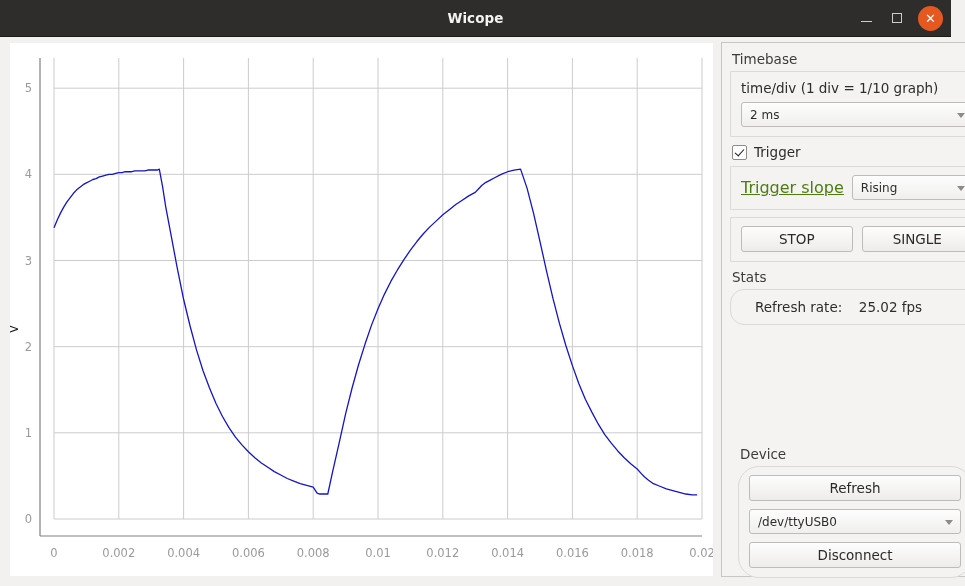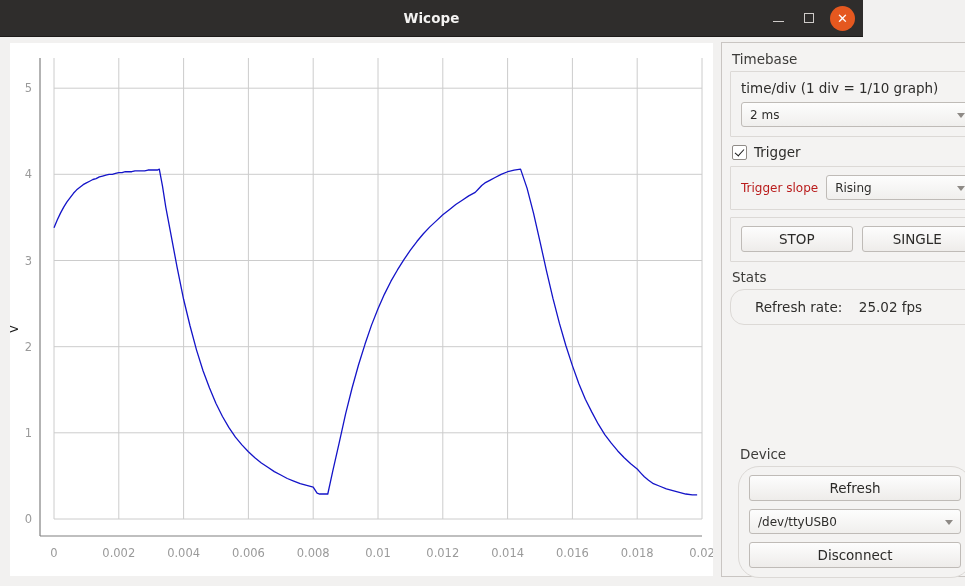--- a/index.html
+++ b/index.html
@@ -14,21 +14,21 @@
   
   #window {
     position: relative;
     width: 965px; height: 586px;
     background: #f2f1f0;
   }
 
   
   #titlebar {
     position: absolute; left: 0; top: 0;
-    width: 863px; height: 37px;
+    width: 951px; height: 37px;
     background: #2f2d2c;
     border-bottom: 1px solid #1d1b1a;
     display: flex; align-items: center;
   }
   #titlebar-title {
     position: absolute; left: 0; right: 0;
     text-align: center;
     color: #f4f3f2;
     font-size: 13.5px;
     font-weight: bold;
@@ -149,21 +149,21 @@
     border-width: 0 1.8px 1.8px 0;
     transform: rotate(42deg);
   }
   .check-label { font-size: 13.5px; color: #2e2d2b; }
 
   
   .row-inline {
     display: flex; align-items: center; gap: 8px;
   }
   .row-inline .rl {
-    font-size: 12px; color: #b91c1c; white-space: nowrap;
+    font-size: 16px; color: #4d7c0f; white-space: nowrap; text-decoration: underline;
   }
   .row-inline .combo { flex: 1 1 auto; min-width: 0; }
 
   
   .btn {
     height: 26px;
     background: linear-gradient(#fdfdfd, #eeecea);
     border: 1px solid #bfbbb7;
     border-radius: 3px;
     display: flex; align-items: center; justify-content: center;

